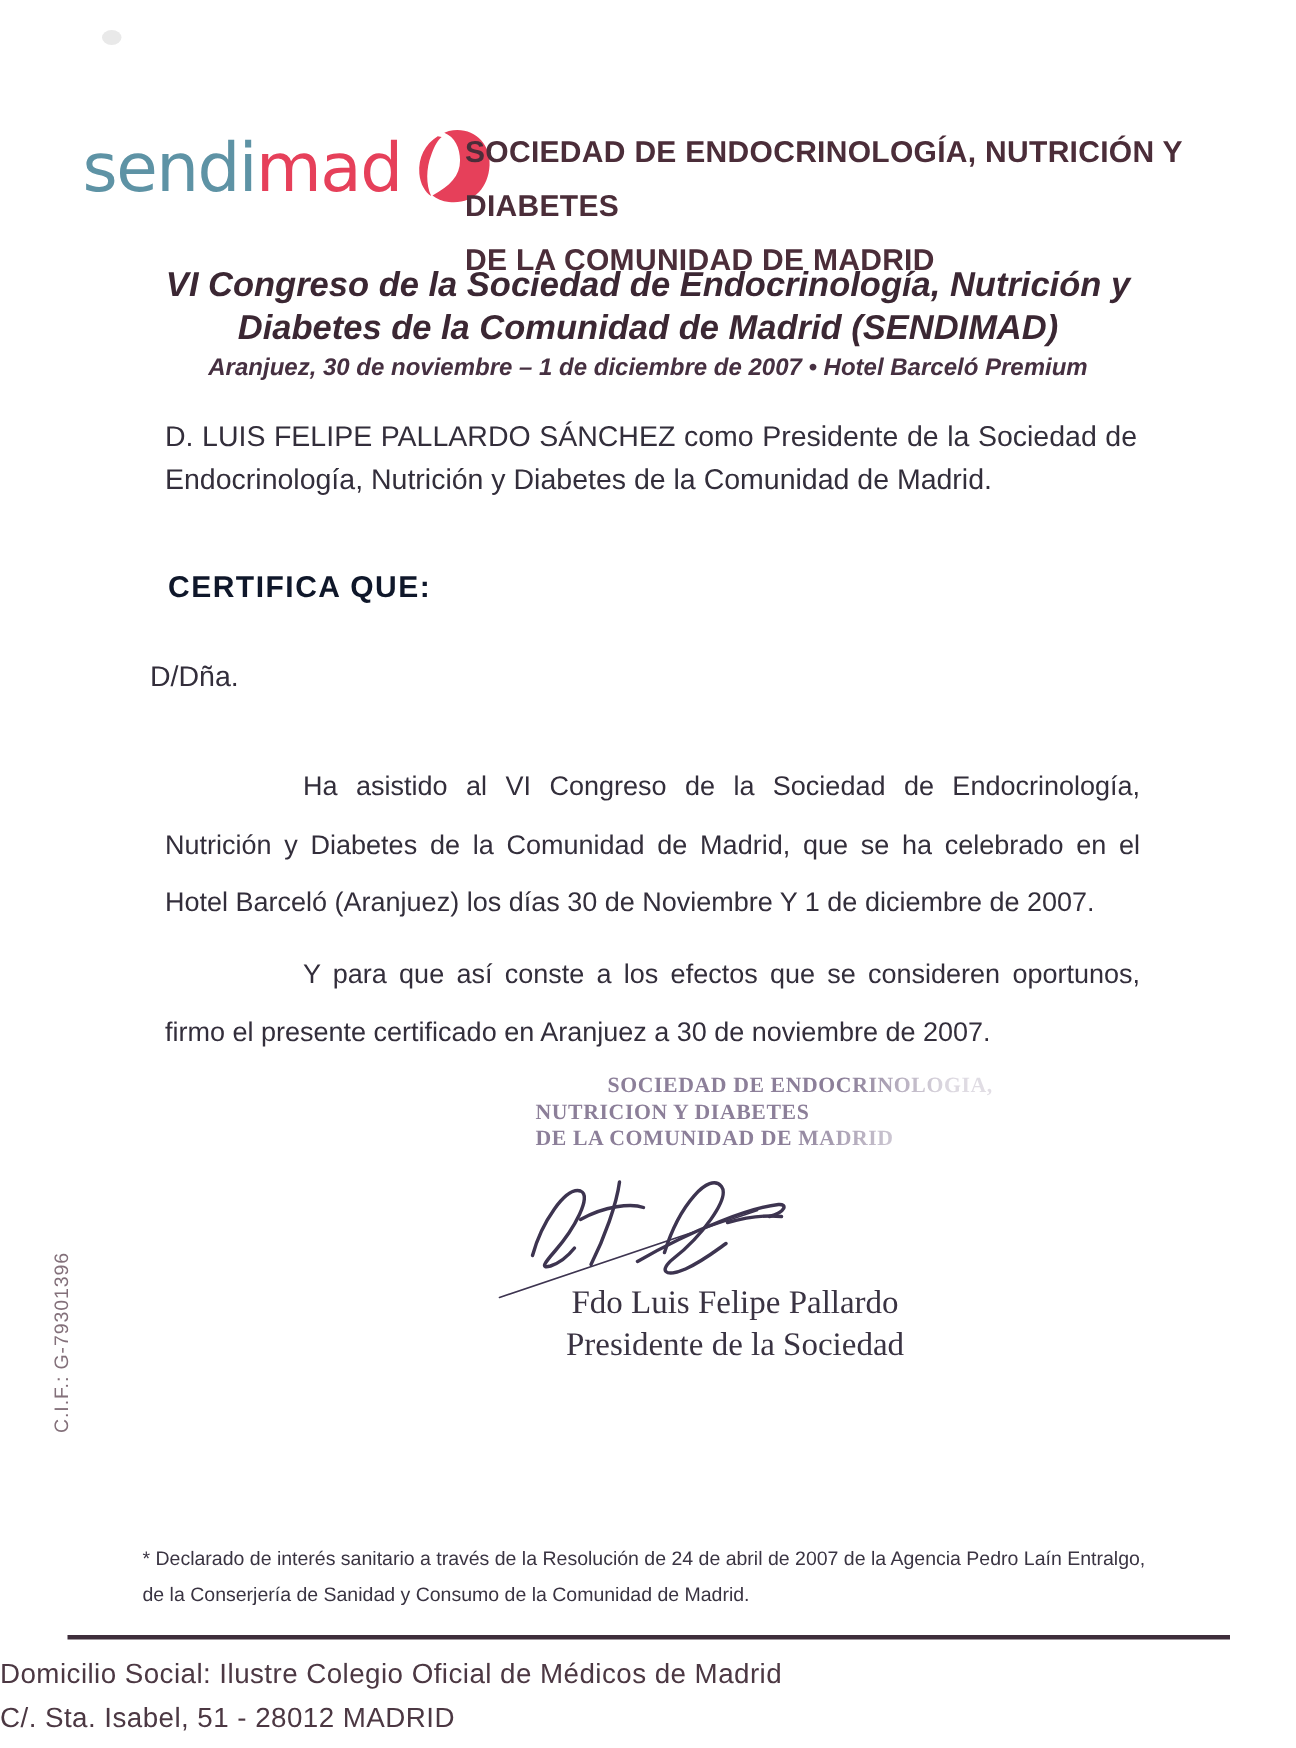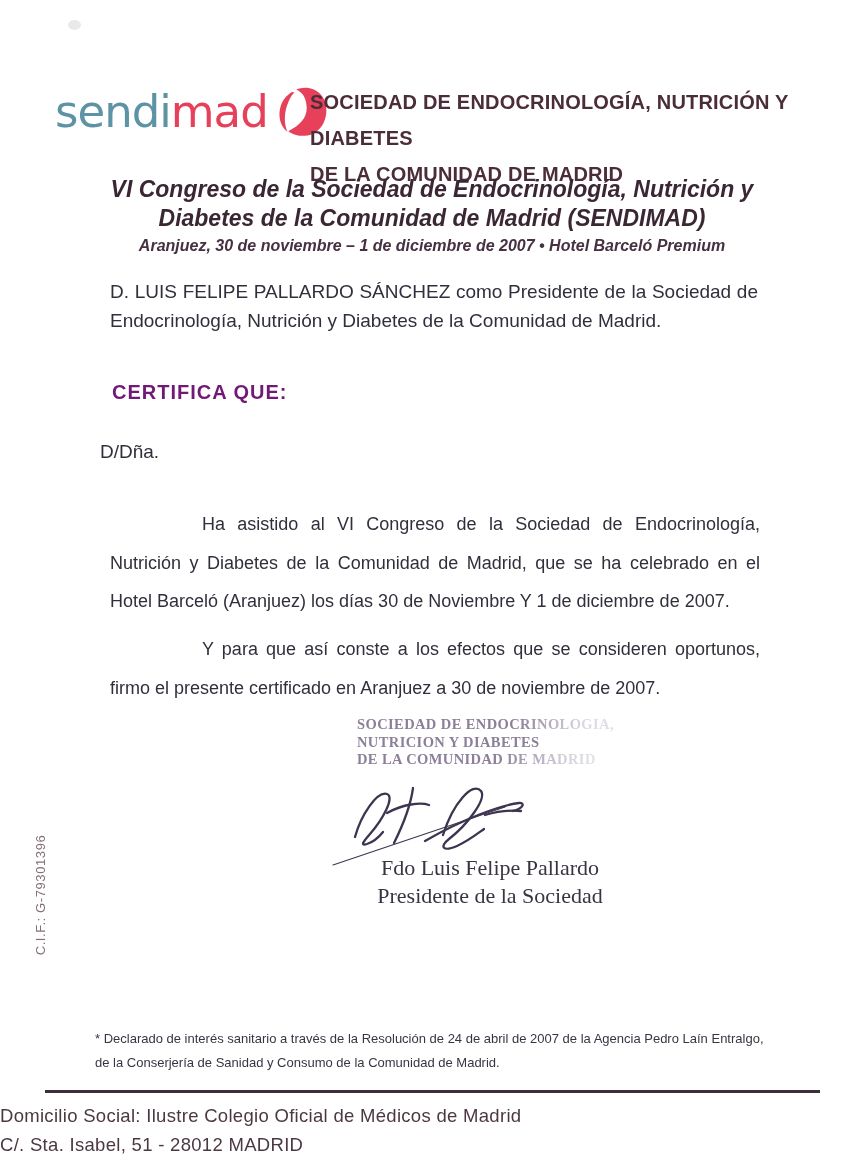--- a/index.html
+++ b/index.html
@@ -4,48 +4,48 @@
 <style>
   html,body{margin:0;padding:0;background:#ffffff;}
   .page{
     position:relative;width:864px;height:1165px;background:#ffffff;overflow:hidden;
     font-family:"Liberation Sans",sans-serif;color:#332e3b;
   }
   
   .smudge{position:absolute;left:68px;top:20px;width:13px;height:10px;border-radius:50%;
     background:#e9e9e9;}
   
-  .logo{position:absolute;left:55px;top:84px;display:flex;align-items:flex-end;}
+  .logo{position:absolute;left:55px;top:84px;display:flex;align-items:center;}
   .logo-word{font-family:"DejaVu Sans",sans-serif;font-size:45px;font-weight:400;
     letter-spacing:-1px;line-height:56px;}
   .logo-part1{color:#5e93a5;}
   .logo-part2{color:#e6405a;}
   .logo-mark{width:58px;height:56px;margin-left:4px;margin-top:-2px;}
   
   .org{position:absolute;left:310px;top:84px;width:545px;
     font-weight:bold;font-size:20px;line-height:36px;color:#4b2d39;letter-spacing:.2px;}
   
   .event{position:absolute;left:0;top:175px;width:864px;text-align:center;color:#3b2733;}
   .event-title{font-size:23px;font-weight:bold;font-style:italic;line-height:29px;}
   .event-sub{font-size:16px;font-weight:bold;font-style:italic;margin-top:4px;color:#463041;}
   
   .intro{position:absolute;left:110px;top:277px;width:648px;
     font-size:19px;line-height:29px;text-align:justify;}
   .certifica{position:absolute;left:112px;top:381px;font-size:20px;font-weight:bold;
-    letter-spacing:1px;color:#701a75;}
+    letter-spacing:1px;color:#0f172a;}
   .ddna{position:absolute;left:100px;top:441px;font-size:19px;}
   .para{position:absolute;left:110px;width:650px;font-size:18px;line-height:38.5px;
     text-align:justify;text-indent:92px;}
   .para1{top:505px;}
   .para2{top:630px;}
   
   .stamp{position:absolute;left:357px;top:716px;font-family:"Liberation Serif",serif;
     font-weight:bold;font-size:14.5px;line-height:17.5px;color:#8c7f99;letter-spacing:.4px;}
   .stamp .fade1{-webkit-mask-image:linear-gradient(90deg,#000 62%,rgba(0,0,0,.3) 88%,rgba(0,0,0,.25));
-    mask-image:linear-gradient(90deg,#000 62%,rgba(0,0,0,.3) 88%,rgba(0,0,0,.25));}
+    mask-image:linear-gradient(90deg,#000 62%,rgba(0,0,0,.3) 88%,rgba(0,0,0,.25));margin-left:48px;}
   .stamp .fade3{-webkit-mask-image:linear-gradient(90deg,#000 55%,rgba(0,0,0,.35) 82%,rgba(0,0,0,.15));
     mask-image:linear-gradient(90deg,#000 55%,rgba(0,0,0,.35) 82%,rgba(0,0,0,.15));}
   
   .sig-svg{position:absolute;left:325px;top:773px;}
   .signer{position:absolute;left:330px;top:854px;width:320px;text-align:center;
     font-family:"Liberation Serif",serif;font-size:22px;line-height:28px;color:#3a3342;}
   
   .cif{position:absolute;left:-43px;top:886px;width:170px;height:18px;
     transform:rotate(-90deg);text-align:center;
     font-size:13px;color:#83707a;letter-spacing:.6px;}

